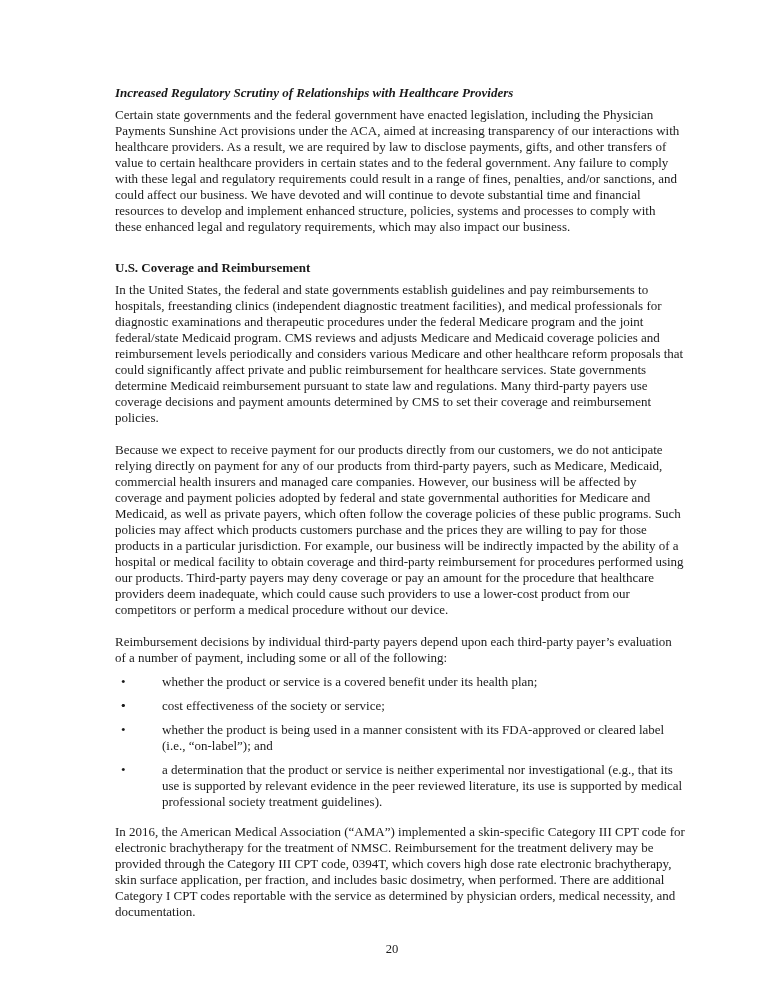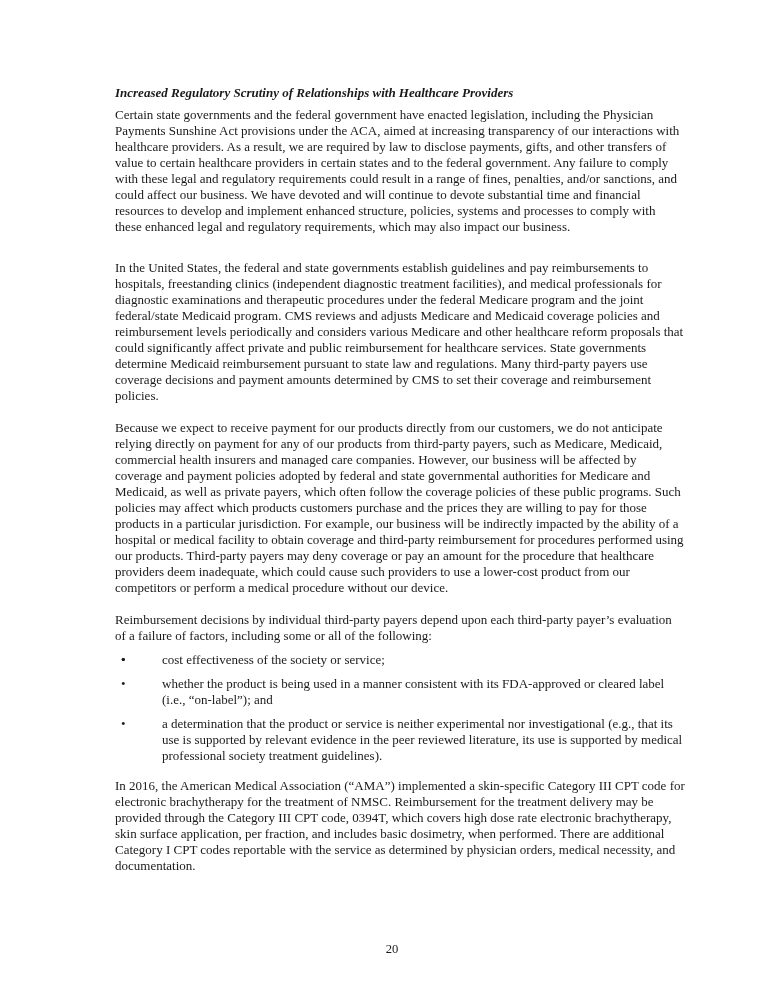--- a/index.html
+++ b/index.html
@@ -18,26 +18,27 @@
   .pagenum { position: absolute; left: 8px; width: 768px; top: 942px; text-align: center;
     font-family: "Liberation Serif", serif; font-size: 12.6px; color: #1a1a1a; }
 </style>
 </head>
 <body>
 
 <div class="page">
   <div class="h-italic">Increased Regulatory Scrutiny of Relationships with Healthcare Providers</div>
   <p class="tight">Certain state governments and the federal government have enacted legislation, including the Physician Payments Sunshine Act provisions under the ACA, aimed at increasing transparency of our interactions with healthcare providers. As a result, we are required by law to disclose payments, gifts, and other transfers of value to certain healthcare providers in certain states and to the federal government. Any failure to comply with these legal and regulatory requirements could result in a range of fines, penalties, and/or sanctions, and could affect our business. We have devoted and will continue to devote substantial time and financial resources to develop and implement enhanced structure, policies, systems and processes to comply with these enhanced legal and regulatory requirements, which may also impact our business.</p>
 
+  <div class="h-bold">U.S. Coverage and Reimbursement</div>
   <p>In the United States, the federal and state governments establish guidelines and pay reimbursements to hospitals, freestanding clinics (independent diagnostic treatment facilities), and medical professionals for diagnostic examinations and therapeutic procedures under the federal Medicare program and the joint federal/state Medicaid program. CMS reviews and adjusts Medicare and Medicaid coverage policies and reimbursement levels periodically and considers various Medicare and other healthcare reform proposals that could significantly affect private and public reimbursement for healthcare services. State governments determine Medicaid reimbursement pursuant to state law and regulations. Many third-party payers use coverage decisions and payment amounts determined by CMS to set their coverage and reimbursement policies.</p>
   <p>Because we expect to receive payment for our products directly from our customers, we do not anticipate relying directly on payment for any of our products from third-party payers, such as Medicare, Medicaid, commercial health insurers and managed care companies. However, our business will be affected by coverage and payment policies adopted by federal and state governmental authorities for Medicare and Medicaid, as well as private payers, which often follow the coverage policies of these public programs. Such policies may affect which products customers purchase and the prices they are willing to pay for those products in a particular jurisdiction. For example, our business will be indirectly impacted by the ability of a hospital or medical facility to obtain coverage and third-party reimbursement for procedures performed using our products. Third-party payers may deny coverage or pay an amount for the procedure that healthcare providers deem inadequate, which could cause such providers to use a lower-cost product from our competitors or perform a medical procedure without our device.</p>
-  <p style="margin-bottom:8px">Reimbursement decisions by individual third-party payers depend upon each third-party payer’s evaluation of a failure of factors, including some or all of the following:</p>
+  <p style="margin-bottom:8px">Reimbursement decisions by individual third-party payers depend upon each third-party payer’s evaluation of a number of payment, including some or all of the following:</p>
 
   <ul>
-    <li><span class="bullet">•</span></li>
+    <li><span class="bullet">•</span><span>whether the product or service is a covered benefit under its health plan;</span></li>
     <li><span class="bullet">•</span></li>
     <li><span class="bullet">•</span><span>cost effectiveness of the society or service;</span></li>
     <li><span class="bullet">•</span><span>whether the product is being used in a manner consistent with its FDA-approved or cleared label (i.e., “on-label”); and</span></li>
     <li><span class="bullet">•</span><span>a determination that the product or service is neither experimental nor investigational (e.g., that its use is supported by relevant evidence in the peer reviewed literature, its use is supported by medical professional society treatment guidelines).</span></li>
   </ul>
 
   <p>In 2016, the American Medical Association (“AMA”) implemented a skin-specific Category III CPT code for electronic brachytherapy for the treatment of NMSC. Reimbursement for the treatment delivery may be provided through the Category III CPT code, 0394T, which covers high dose rate electronic brachytherapy, skin surface application, per fraction, and includes basic dosimetry, when performed. There are additional Category I CPT codes reportable with the service as determined by physician orders, medical necessity, and documentation.</p>
 </div>
 
 <div class="pagenum">20</div>

